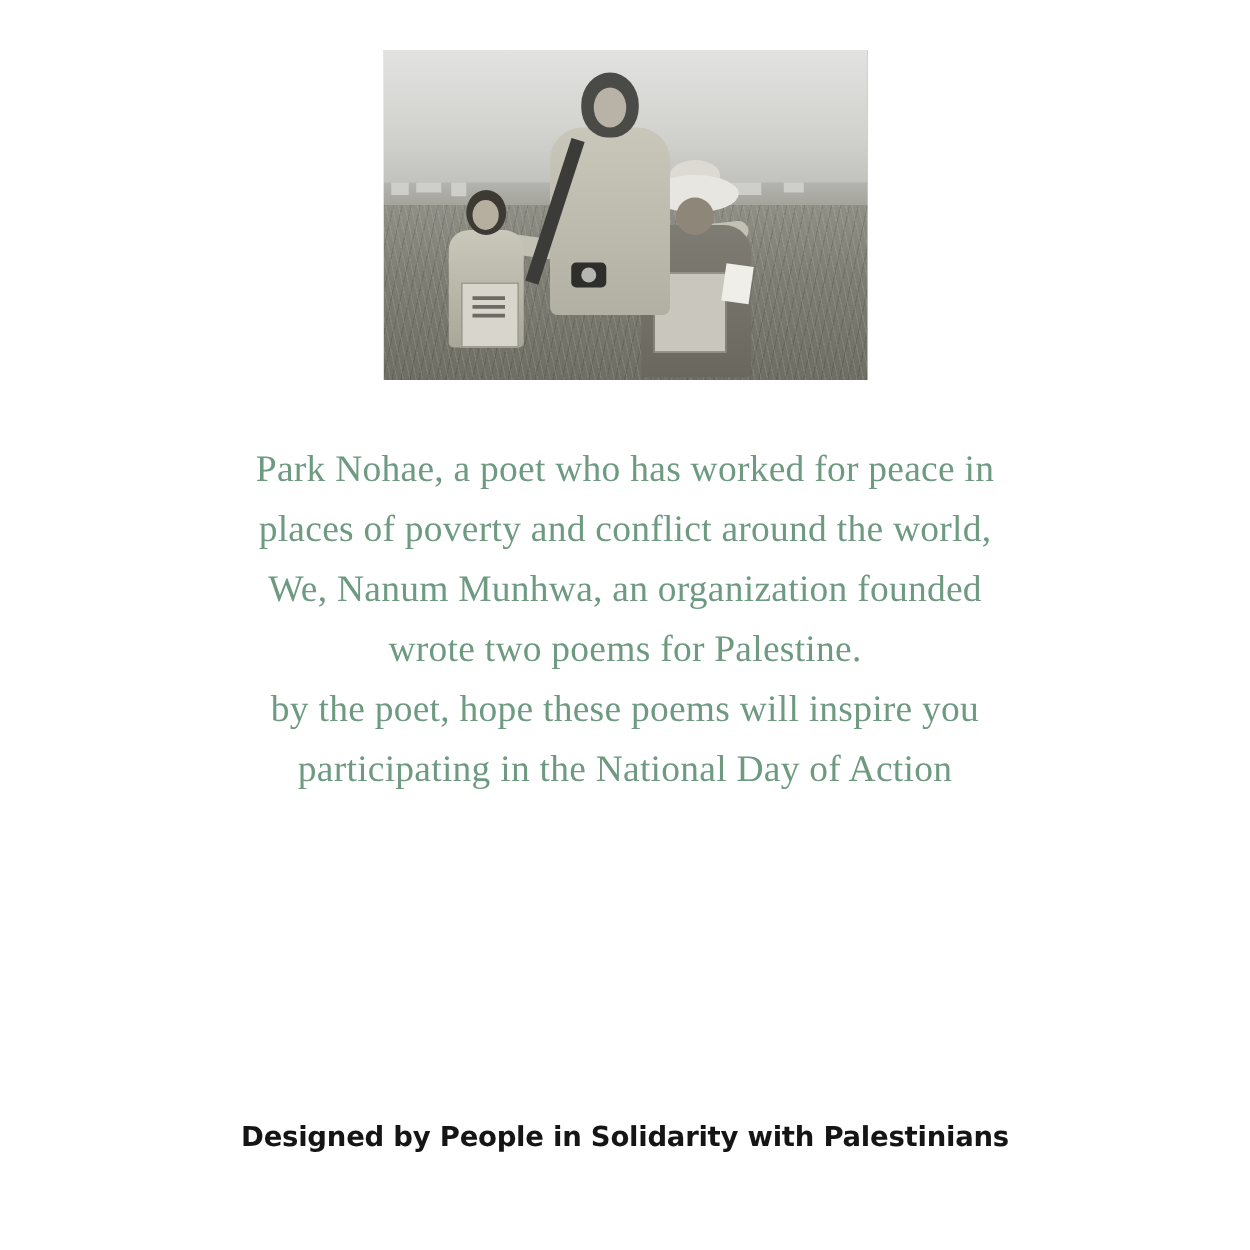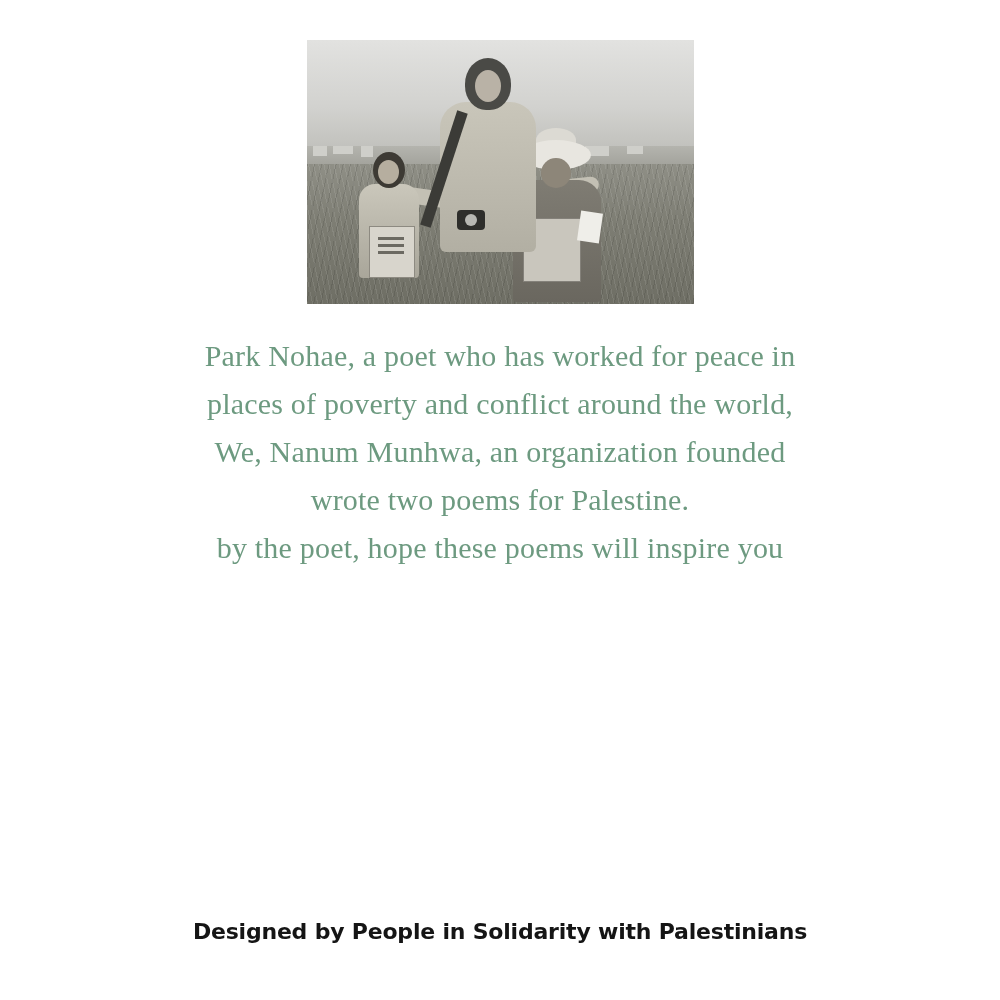--- a/index.html
+++ b/index.html
@@ -183,40 +183,40 @@
     position: absolute;
     background: #c3c0b4;
     height: 16px;
     border-radius: 8px;
   }
   .arm-left { width: 70px; left: 88px; top: 150px; transform: rotate(8deg); }
   .arm-right { width: 78px; left: 214px; top: 140px; transform: rotate(-6deg); }
 
   
   .body-text {
-    margin-top: 28px;
+    margin-top: 48px;
     width: 760px;
     text-align: center;
     color: #6d9a80;
     font-family: "Liberation Serif", serif;
     font-size: 30px;
     line-height: 48px;
     letter-spacing: 0.2px;
   }
   .body-text .line {
     display: block;
     white-space: nowrap;
   }
 
   
   .footer {
     position: absolute;
     left: 0;
     right: 0;
-    bottom: 56px;
+    bottom: 77px;
     text-align: center;
     font-family: "DejaVu Sans", sans-serif;
     font-weight: bold;
     font-size: 22px;
     color: #151515;
     letter-spacing: -0.2px;
   }
 </style>
 </head>
 <body>
@@ -257,17 +257,18 @@
       <div class="fig camera"></div>
     </div>
   </div>
 
   <div class="body-text">
     <span class="line">Park Nohae, a poet who has worked for peace in</span>
     <span class="line">places of poverty and conflict around the world,</span>
     <span class="line">We, Nanum Munhwa, an organization founded</span>
     <span class="line">wrote two poems for Palestine.</span>
     <span class="line">by the poet, hope these poems will inspire you</span>
+    <span class="line">participating in the National Day of Action</span>
   </div>
 
   <div class="footer">Designed by People in Solidarity with Palestinians</div>
 
 </div>
 
 </body></html>

